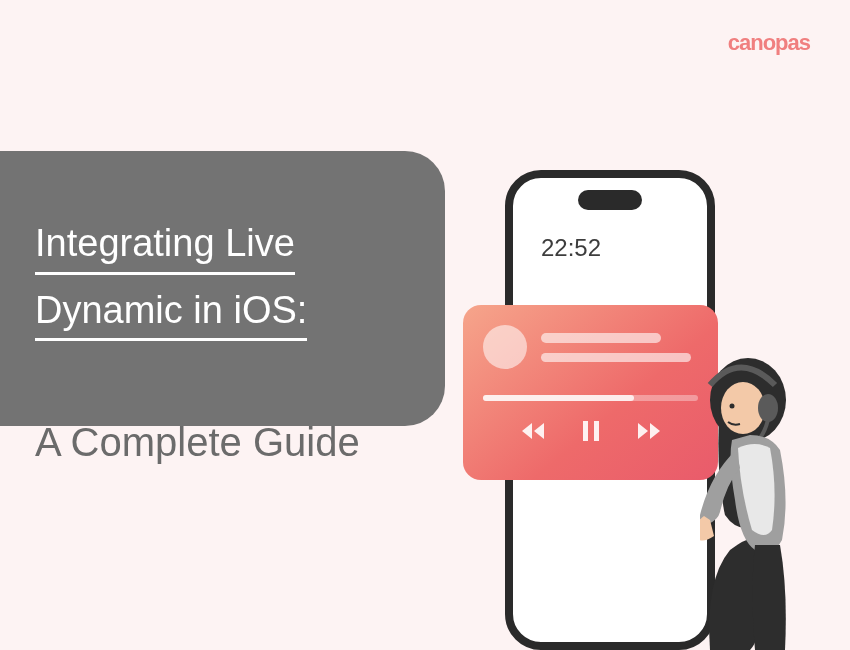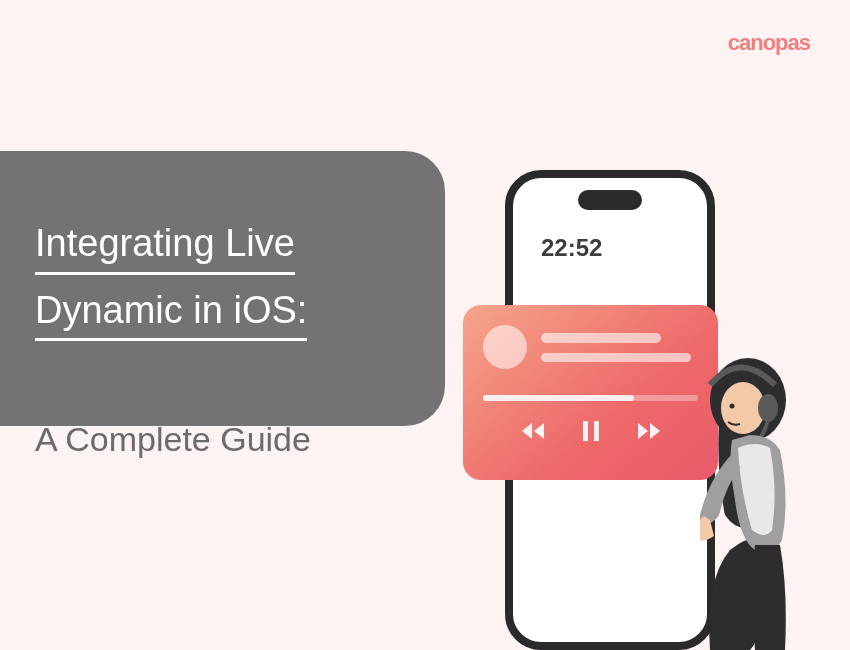--- a/index.html
+++ b/index.html
@@ -42,21 +42,21 @@
     display: inline-block;
     width: fit-content;
     padding-bottom: 6px;
     margin-bottom: 14px;
     line-height: 1.15;
   }
   .subtitle {
     position: absolute;
     left: 35px;
     top: 420px;
-    font-size: 34px;
+    font-size: 40px;
     color: #6b6b6b;
     font-weight: 400;
   }
   .phone {
     position: absolute;
     left: 505px;
     top: 170px;
     width: 210px;
     height: 480px;
     background: #fff;
@@ -72,21 +72,21 @@
     height: 20px;
     background: #2a2a2a;
     border-radius: 12px;
   }
   .phone-time {
     position: absolute;
     top: 56px;
     left: 28px;
     font-size: 24px;
     color: #3d3d3d;
-    font-weight: 700;
+    font-weight: 400;
   }
   .widget {
     position: absolute;
     left: 463px;
     top: 305px;
     width: 255px;
     height: 175px;
     background: linear-gradient(140deg, #f6a58b 0%, #ee6a6a 60%, #e95b6b 100%);
     border-radius: 18px;
     padding: 20px;

